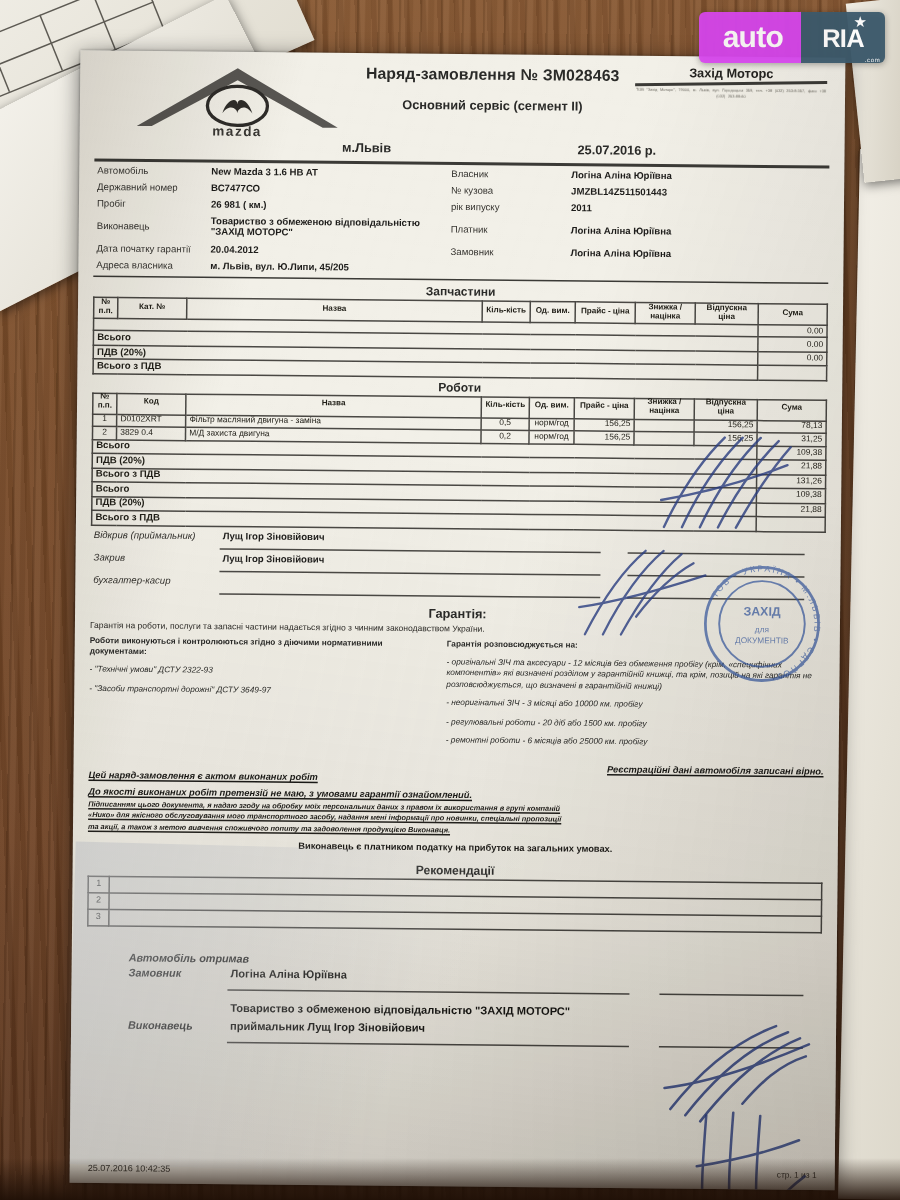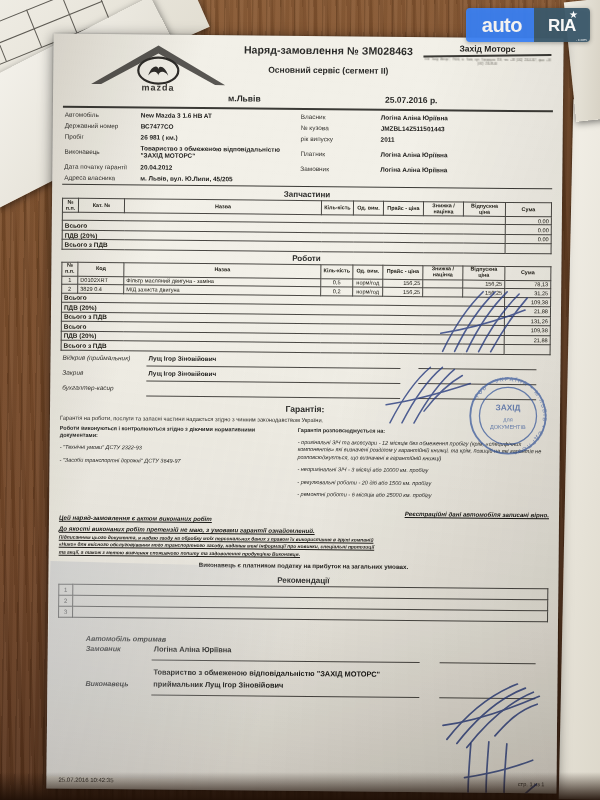--- a/index.html
+++ b/index.html
@@ -198,21 +198,21 @@
   #inkSig3 { right: 4px;  top: 640px; width: 120px; height: 120px; opacity:.82; }
   #inkSig4 { right: 6px;  top: 700px; width: 110px; height: 96px; opacity:.8; }
 
   
   #watermark {
     position:absolute; right: 10px; top: 8px; z-index: 60;
     display:flex; align-items:stretch; height: 34px;
     filter: drop-shadow(0 1px 2px rgba(0,0,0,0.35));
   }
   #wmAuto {
-    background: #3b82f6; color:#fff; font-size: 20px; font-weight:bold;
+    background: #d946ef; color:#fff; font-size: 20px; font-weight:bold;
     padding: 2px 12px 2px 16px; border-radius: 4px 0 0 4px;
     display:flex; align-items:center; letter-spacing: -0.5px; opacity:.93;
   }
   #wmRia {
     background: #3d5a6c; color:#fff; width: 56px; border-radius: 0 4px 4px 0;
     position:relative; display:flex; align-items:flex-end; justify-content:center;
     opacity:.95;
   }
   #wmRiaText {
     font-size: 17px; font-weight:bold; letter-spacing:-0.5px;

